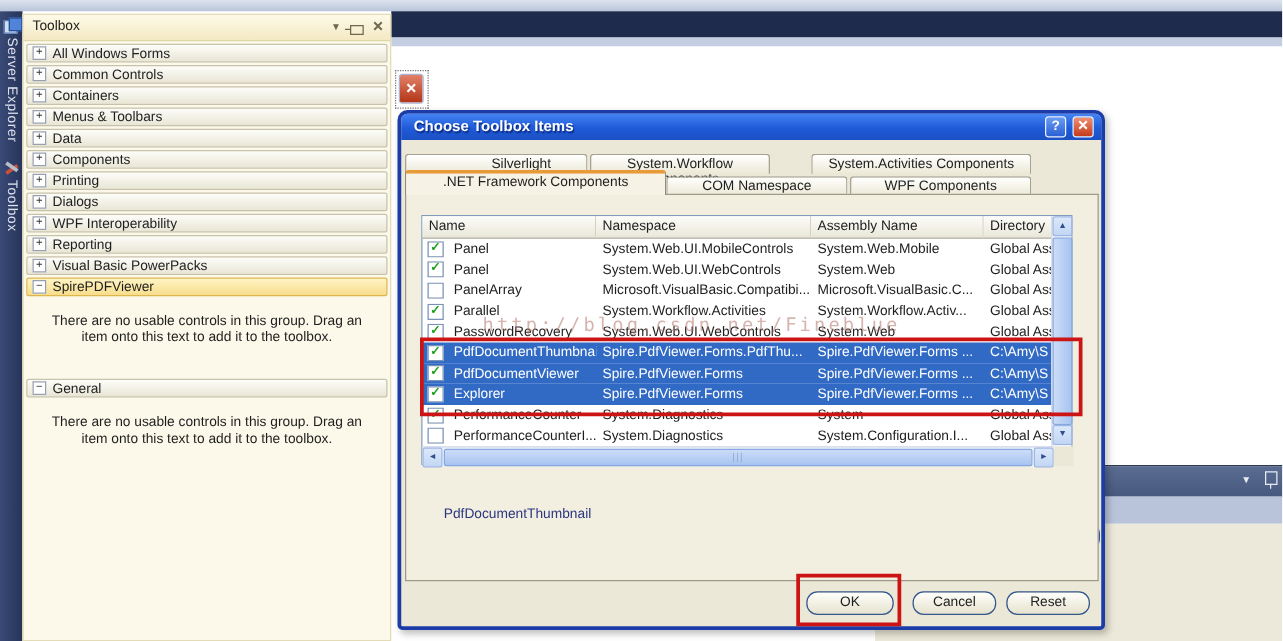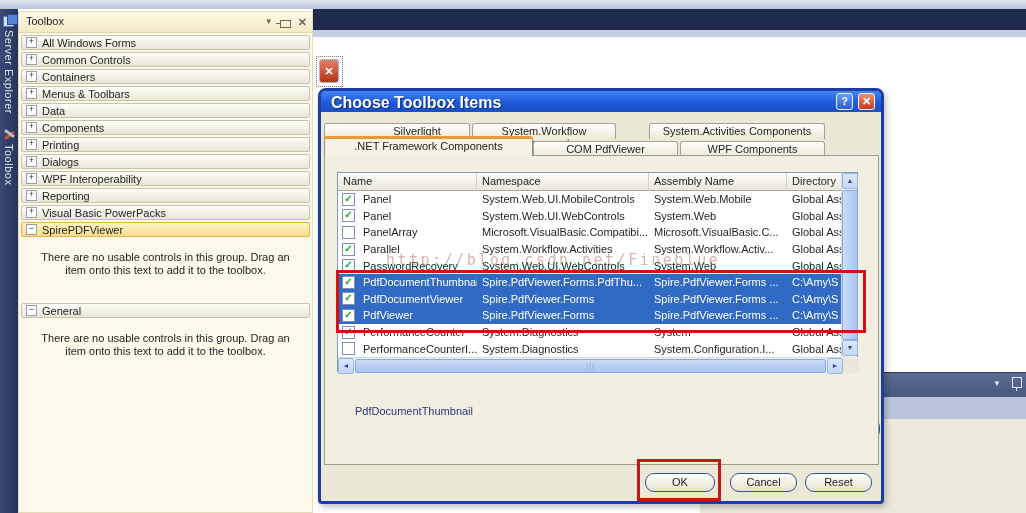--- a/index.html
+++ b/index.html
@@ -50,21 +50,21 @@
   
   .designer-x{left:316px;top:56px;width:25px;height:29px;border:1px dotted #777;background:#fff;}
   .designer-x .btn{position:absolute;left:2px;top:2px;width:18px;height:22px;border:1px solid #aab4d4;border-radius:3px;
     background:linear-gradient(#e28069,#b23517);color:#fff;font-weight:bold;font-size:11px;text-align:center;line-height:22px;}
 
   
   .dialog{left:318px;top:88px;width:566px;height:416px;box-sizing:border-box;border:3px solid #1c3da8;
     border-radius:8px 8px 4px 4px;background:#ece8d8;z-index:5;box-shadow:2px 3px 6px rgba(0,0,0,.25);}
   .d-title{left:0;top:0;width:560px;height:21px;border-radius:5px 5px 0 0;
     background:linear-gradient(#4484f4,#1f5ad8 55%,#1b50c4);}
-  .d-title-text{left:10px;top:3px;color:#fff;font-weight:bold;font-size:16px;text-shadow:1px 1px 1px #0a2a80;}
+  .d-title-text{left:10px;top:3px;color:#fff;font-weight:bold;font-size:12px;text-shadow:1px 1px 1px #0a2a80;}
   .cap-btn{top:2px;width:17px;height:17px;border-radius:3px;border:1px solid #eef2fc;box-sizing:border-box;
     color:#fff;font-weight:bold;font-size:11px;text-align:center;line-height:15px;}
   .help-btn{left:515px;background:linear-gradient(#6a9cf4,#2a60d4);}
   .close-btn{left:537px;background:linear-gradient(#ef9072,#c53a1b);}
 
   .tab{box-sizing:border-box;border:1px solid #a5a294;border-bottom:none;border-radius:3px 3px 0 0;
     background:linear-gradient(#ffffff,#ece9d6);text-align:center;}
   .tab span{display:inline-block;margin-top:1px;}
   .tab.sel{background:#f6f3e6;border-color:#8f8c7e;border-top:3px solid #e89a38;z-index:3;}
   .d-panel{left:3px;top:64px;width:555px;height:310px;background:#f2efe1;border:1px solid #9c9a88;box-sizing:border-box;z-index:1;}
@@ -224,21 +224,21 @@
       <span class="abs d-title-text">Choose Toolbox Items</span>
     </div>
     <div class="abs cap-btn help-btn">?</div>
     <div class="abs cap-btn close-btn">✕</div>
 
     <div class="abs tab" style="left:3px;top:32px;width:146px;height:16px;padding-left:40px;"><span>Silverlight Components</span></div>
     <div class="abs tab" style="left:151px;top:32px;width:144px;height:16px;"><span>System.Workflow Components</span></div>
     <div class="abs tab" style="left:328px;top:32px;width:176px;height:16px;"><span>System.Activities Components</span></div>
 
     <div class="abs tab sel" style="left:3px;top:45px;width:209px;height:20px;"><span>.NET Framework Components</span></div>
-    <div class="abs tab" style="left:212px;top:50px;width:145px;height:15px;"><span>COM PdfViewer</span></div>
+    <div class="abs tab" style="left:212px;top:50px;width:145px;height:15px;"><span>COM Namespace</span></div>
     <div class="abs tab" style="left:359px;top:50px;width:145px;height:15px;"><span>WPF Components</span></div>
 
     <div class="abs d-panel"></div>
 
     <div class="abs tbl">
       <div class="thead">
         <div class="th" style="width:139px;">Name</div>
         <div class="th" style="width:172px;">Namespace</div>
         <div class="th" style="width:138px;">Assembly Name</div>
         <div class="th" style="width:56px;">Directory</div>
@@ -303,21 +303,21 @@
               <span class="chk">✓</span>
               <span>PdfDocumentViewer</span>
             </div>
             <div class="cell" style="width: 172px;">Spire.PdfViewer.Forms</div>
             <div class="cell" style="width: 138px;">Spire.PdfViewer.Forms ...</div>
             <div class="cell" style="width: 56px;">C:\Amy\S</div>
           </div>
           <div class="t-row sel">
             <div class="cell c-name" style="width: 139px;">
               <span class="chk">✓</span>
-              <span>PdfViewer</span>
+              <span>Explorer</span>
             </div>
             <div class="cell" style="width: 172px;">Spire.PdfViewer.Forms</div>
             <div class="cell" style="width: 138px;">Spire.PdfViewer.Forms ...</div>
             <div class="cell" style="width: 56px;">C:\Amy\S</div>
           </div>
           <div class="t-row">
             <div class="cell c-name" style="width: 139px;">
               <span class="chk">✓</span>
               <span>PerformanceCounter</span>
             </div>

